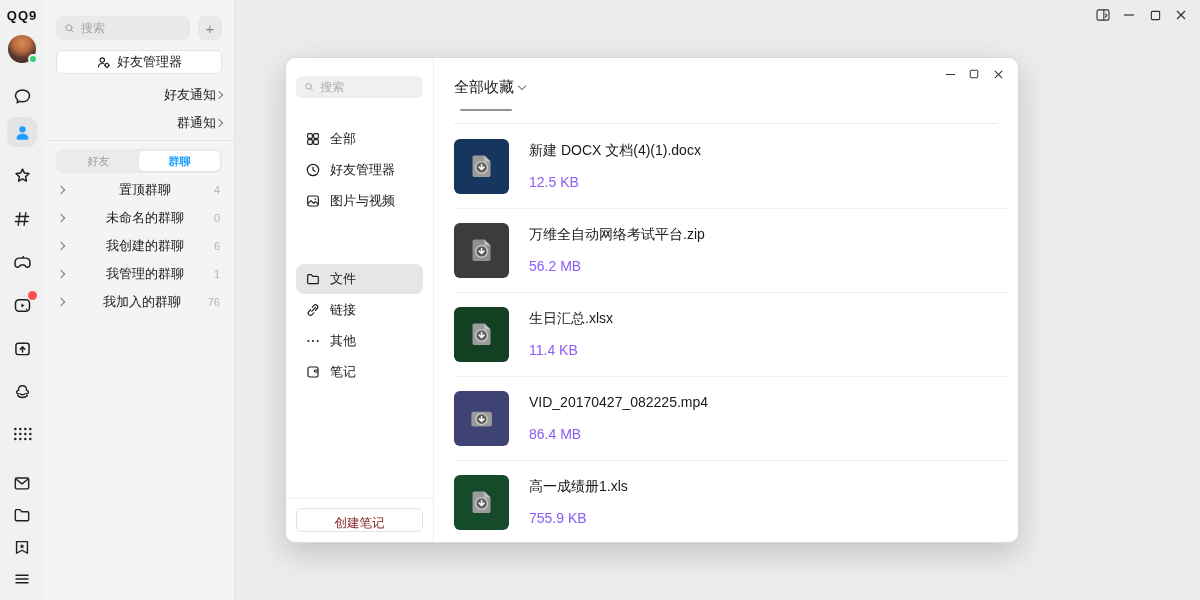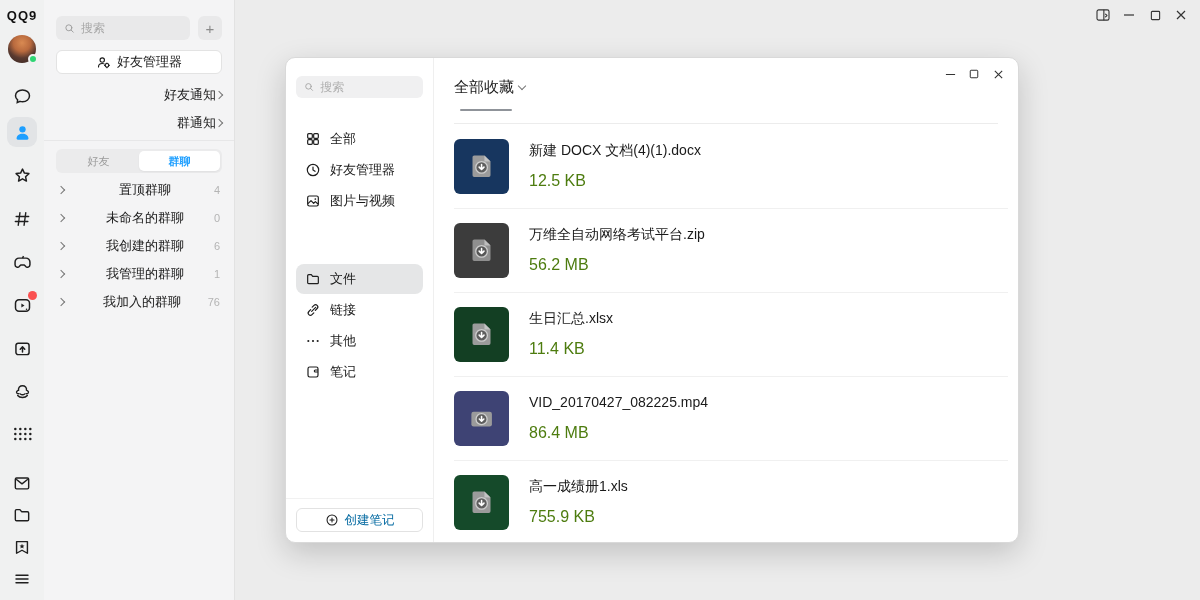--- a/index.html
+++ b/index.html
@@ -52,34 +52,34 @@
   .dlg-controls .wc-btn { width:24px; height:20px; }
 
   .dlg-side { width:148px; border-right:1px solid #efefef; position:relative; padding:18px 10px 0 10px; }
   .d-search { height:22px; background:#f0f0f1; border-radius:6px; display:flex; align-items:center; padding:0 8px; gap:6px; margin-bottom:26px; }
   .d-search input { border:none; outline:none; background:transparent; width:100%; font-size:12px; color:#333; }
   .d-search input::placeholder { color:#b0b0b0; }
   .nav-item { height:30px; display:flex; align-items:center; gap:9px; padding:0 9px; border-radius:8px; font-size:13px; color:#1a1a1a; cursor:pointer; margin-bottom:1px; }
   .nav-item.sel { background:#e5e6e7;margin-top:48px; }
   .nav-item svg { flex:none; color:#1f1f1f; }
   .dlg-side-footer { position:absolute; left:0; right:0; bottom:0; padding:9px 10px 10px 10px; border-top:1px solid #f1f1f1; }
-  .create-note { width:100%; height:24px; background:#fff; border:1px solid #e2e2e2; border-radius:6px; display:flex; align-items:center; justify-content:center; gap:6px; font-size:12.5px; color:#0369a1; cursor:pointer; }
+  .create-note { width:100%; height:24px; background:#fff; border:1px solid #e2e2e2; border-radius:6px; display:flex; align-items:center; justify-content:center; gap:6px; font-size:12.5px; color:#7f1d1d; cursor:pointer;flex-direction:column; }
 
   .dlg-content { flex:1; display:flex; flex-direction:column; }
   .dlg-header { padding:20px 20px 0 20px; position:relative; }
   .dlg-title { display:inline-flex; align-items:center; gap:5px; font-size:15px; font-weight:400; cursor:pointer; }
   .title-underline { width:52px; height:2px; background:#8f9399; border-radius:1px; margin:12px 0 0 6px; }
   .dlg-header-divider { border-top:1px solid #ececec; margin-top:12px; }
   .file-list { flex:1; overflow:hidden; }
   .file-row { height:84px; display:flex; align-items:center; padding:0 20px; position:relative; cursor:pointer; }
   .file-row + .file-row::before { content:""; position:absolute; left:20px; right:10px; top:0; border-top:1px solid #f0f0f0; }
   .tile { width:55px; height:55px; border-radius:6px; flex:none; display:flex; align-items:center; justify-content:center; }
   .file-meta { margin-left:20px; display:flex; flex-direction:column; justify-content:space-between; height:52px; padding:2px 0; }
   .file-name { font-size:14px; font-weight:500; color:#1a1a1a; }
-  .file-size { font-size:16px; color:#4d7c0f; }
+  .file-size { font-size:14px; color:#8b5cf6; }
 </style>
 </head>
 <body>
 
 <div class="rail">
   <div class="logo">QQ9</div>
 
   <div class="avatar-wrap">
     <div class="avatar"></div>
     <div class="status-dot"></div>

